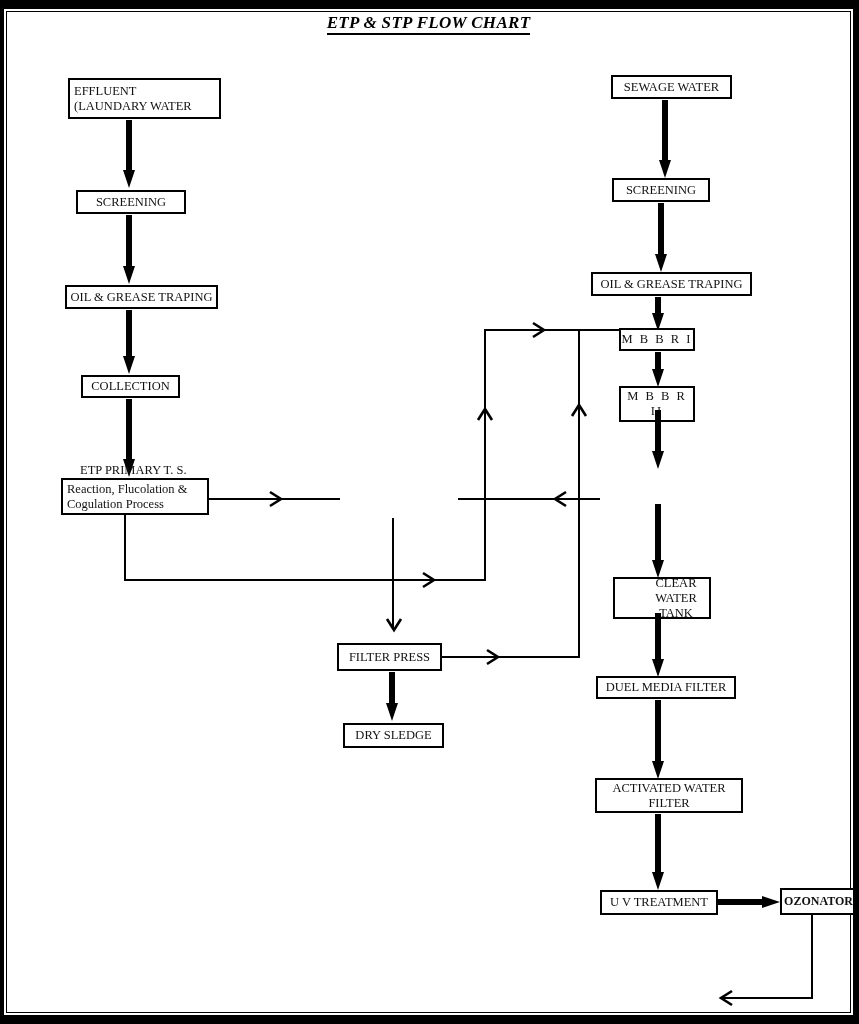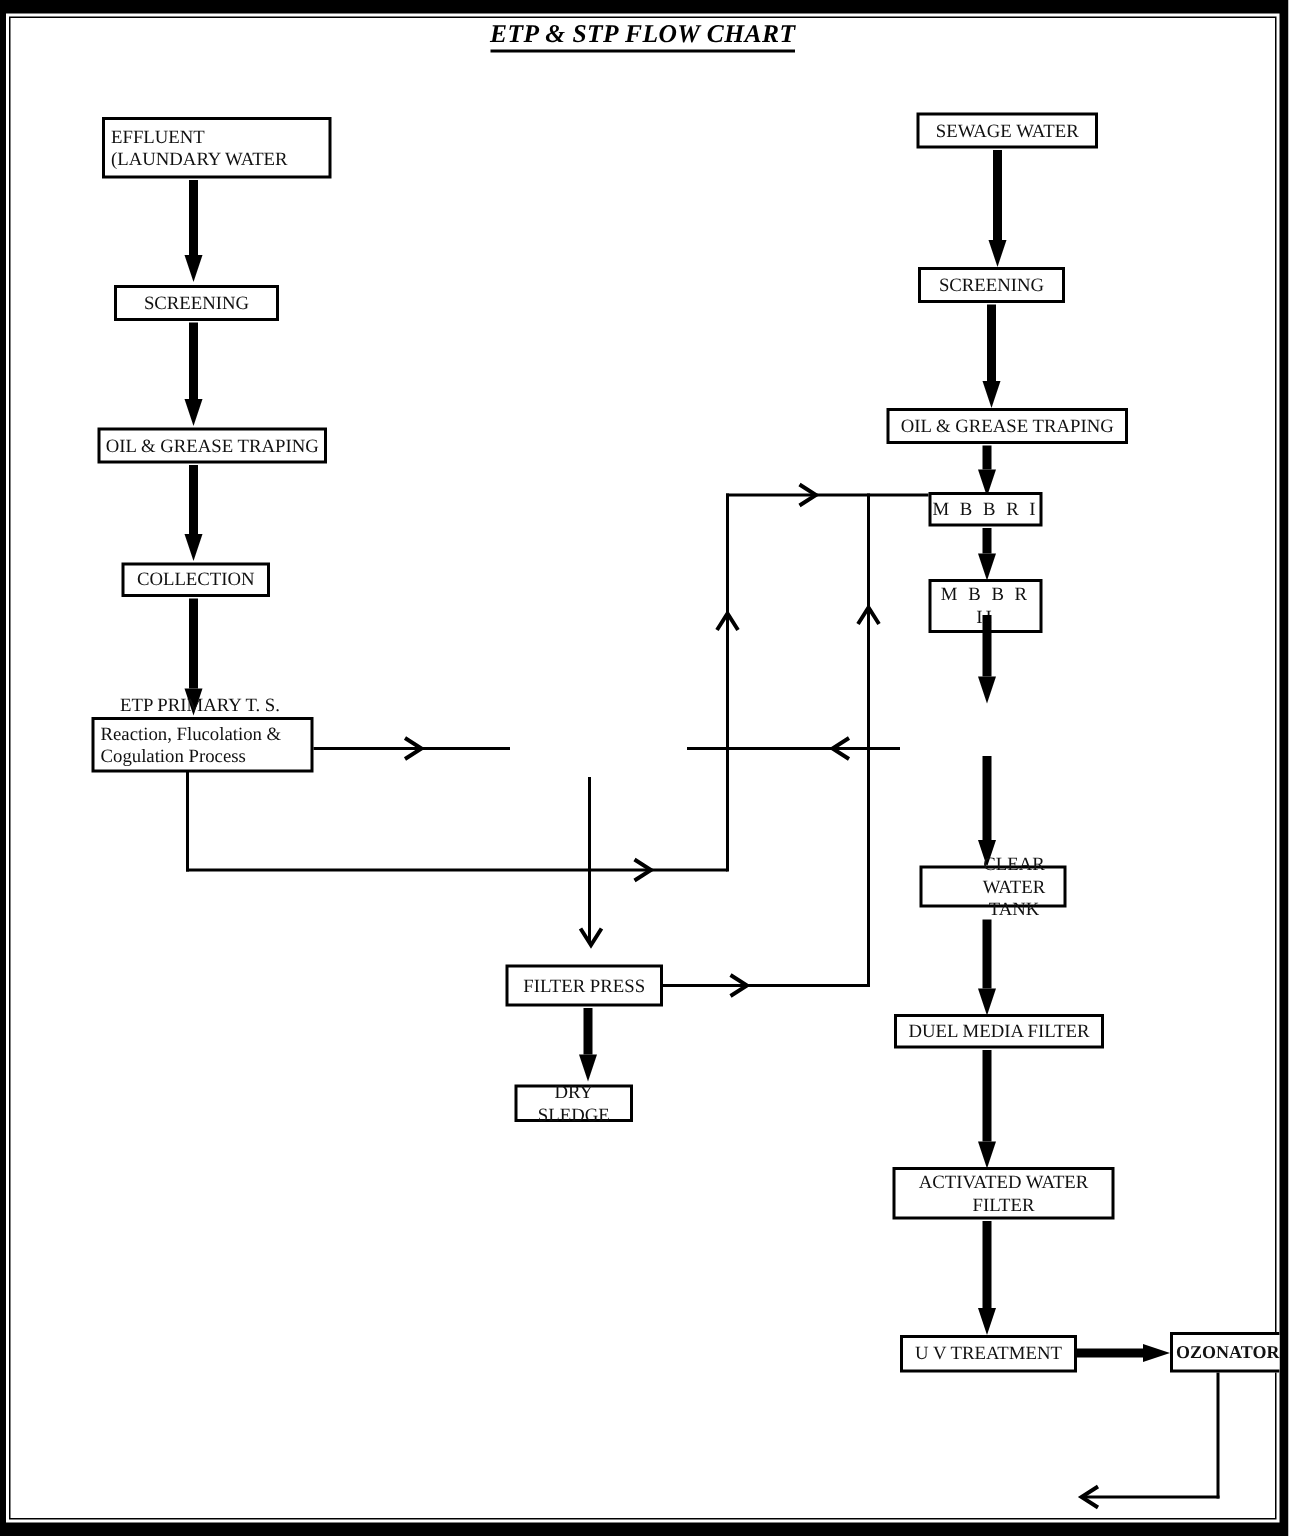--- a/index.html
+++ b/index.html
@@ -140,21 +140,21 @@
 
   <div class="box" style="left:333px;top:634px;width:105px;height:28px;">
     <span>FILTER PRESS</span>
   </div>
 
   <div class="fatarrow" style="left:382px;top:663px;height:49px;">
     <div class="shaft" style="height:31px;"></div>
     <div class="head" style="top:31px;"></div>
   </div>
 
-  <div class="box" style="left:339px;top:714px;width:79px;height:25px;">
+  <div class="box" style="left:339px;top:714px;width:101px;height:25px;">
     <span>DRY SLEDGE</span>
   </div>
 
   <div class="hline" style="left:438px;top:647px;width:138px;"></div>
   <svg class="svgchev" style="left:479px;top:638px;" width="20" height="20" viewBox="0 0 20 20">
     <polyline points="4,3 15,10 4,17" fill="none" stroke="#000" stroke-width="2.6"></polyline>
   </svg>
 
   <div class="vline" style="left:480px;top:320px;height:252px;"></div>
   <svg class="svgchev" style="left:471px;top:396px;" width="20" height="20" viewBox="0 0 20 20">
@@ -220,21 +220,21 @@
     <div class="shaft" style="height:41px;"></div>
     <div class="head" style="top:41px;"></div>
   </div>
 
 
   <div class="fatarrow" style="left:648px;top:495px;height:74px;">
     <div class="shaft" style="height:56px;"></div>
     <div class="head" style="top:56px;"></div>
   </div>
 
-  <div class="box" style="left:609px;top:568px;width:98px;height:28px;flex-direction:column;padding-left:28px;">
+  <div class="box" style="left:609px;top:568px;width:98px;height:42px;flex-direction:column;padding-left:28px;">
     <div>CLEAR WATER</div>
     <div>TANK</div>
   </div>
 
   <div class="fatarrow" style="left:648px;top:604px;height:64px;">
     <div class="shaft" style="height:46px;"></div>
     <div class="head" style="top:46px;"></div>
   </div>
 
   <div class="box" style="left:592px;top:667px;width:140px;height:23px;">

